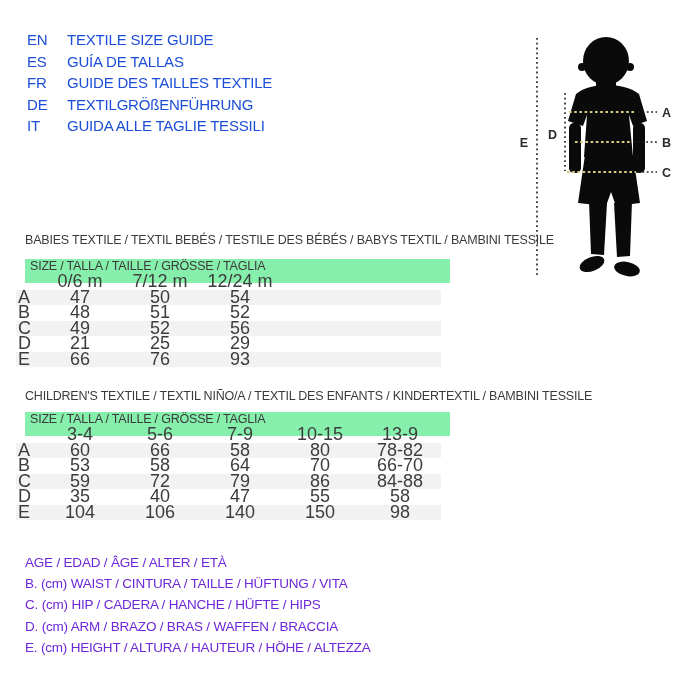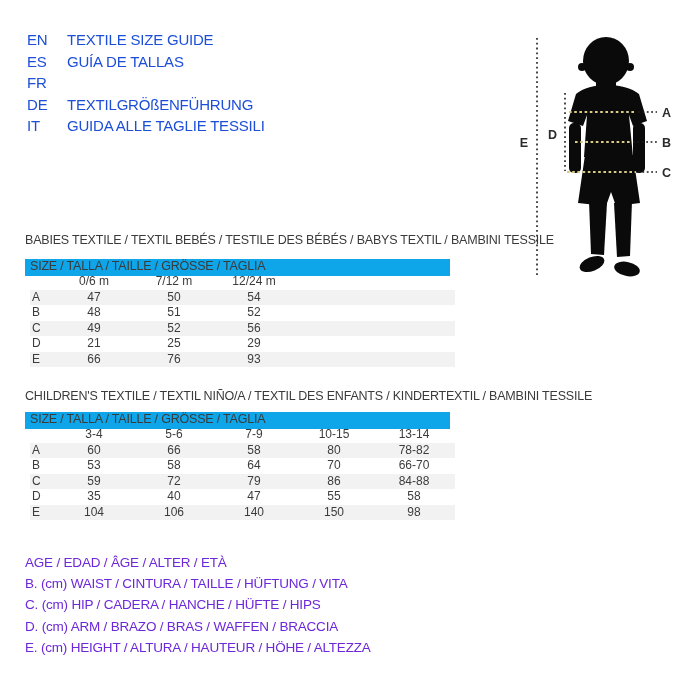--- a/index.html
+++ b/index.html
@@ -9,24 +9,24 @@
   }
   
   .lang-list{position:absolute;left:27px;top:29px;}
   .lang-row{display:flex;font-size:15px;line-height:21.6px;letter-spacing:-0.2px;color:#1d4ed8;}
   .lang-code{width:30px;flex:0 0 30px;}
   .lang-label{white-space:nowrap;margin-left:10px;}
   
   .figure{position:absolute;left:505px;top:25px;width:180px;height:260px;}
   
   .section-title{position:absolute;left:25px;font-size:12.5px;letter-spacing:-0.2px;white-space:nowrap;color:#3a3a3a;}
-  .size-bar{position:absolute;left:25px;width:420px;height:17px;background:#0ea5e9;
+  .size-bar{position:absolute;left:25px;width:420px;height:24px;background:#86efac;
     font-size:12.5px;line-height:15px;padding-left:5px;letter-spacing:-0.2px;color:#3a3a3a;}
-  table.size-table{position:absolute;left:30px;width:425px;border-collapse:collapse;table-layout:fixed;
-    font-size:12px;color:#3c3c3c;}
+  table.size-table{position:absolute;left:16px;width:425px;border-collapse:collapse;table-layout:fixed;
+    font-size:18px;color:#3c3c3c;}
   table.size-table th,table.size-table td{
     height:15.5px;padding:0;margin:0;font-weight:normal;text-align:center;
     vertical-align:middle;line-height:15.5px;white-space:nowrap;}
   table.size-table .rowlab{width:22px;text-align:left;padding-left:2px;}
   table.size-table .col{width:80px;}
   table.size-table .fill{width:auto;}
   table.size-table tr.stripe{background:#f2f2f2;}
   
   .legend{position:absolute;left:25px;top:552px;}
   .legend-line{font-size:13.5px;line-height:21.2px;letter-spacing:-0.2px;white-space:nowrap;color:#6d28d9;}
@@ -46,20 +46,21 @@
     <div class="lang-row">
       <span class="lang-code">EN</span>
       <span class="lang-label">TEXTILE SIZE GUIDE</span>
     </div>
     <div class="lang-row">
       <span class="lang-code">ES</span>
       <span class="lang-label">GUÍA DE TALLAS</span>
     </div>
     <div class="lang-row">
       <span class="lang-code">FR</span>
+      <span class="lang-label">GUIDE DES TAILLES TEXTILE</span>
     </div>
     <div class="lang-row">
       <span class="lang-code">DE</span>
       <span class="lang-label">TEXTILGRÖßENFÜHRUNG</span>
     </div>
     <div class="lang-row">
       <span class="lang-code">IT</span>
       <span class="lang-label">GUIDA ALLE TAGLIE TESSILI</span>
     </div>
   </div>
@@ -152,21 +153,21 @@
   <div id="children-title" class="section-title">CHILDREN'S TEXTILE / TEXTIL NIÑO/A / TEXTIL DES ENFANTS / KINDERTEXTIL / BAMBINI TESSILE</div>
   <div id="children-bar" class="size-bar">SIZE / TALLA / TAILLE / GRÖSSE / TAGLIA</div>
   <table id="children-table" class="size-table">
     <thead>
         <tr>
           <th class="rowlab"></th>
           <th class="col">3-4</th>
           <th class="col">5-6</th>
           <th class="col">7-9</th>
           <th class="col">10-15</th>
-          <th class="col">13-14</th>
+          <th class="col">13-9</th>
           <th class="fill"></th>
         </tr>
       </thead>
     <tbody>
         <tr class="stripe">
           <th class="rowlab">A</th>
           <td class="col">60</td>
           <td class="col">66</td>
           <td class="col">58</td>
           <td class="col">80</td>

